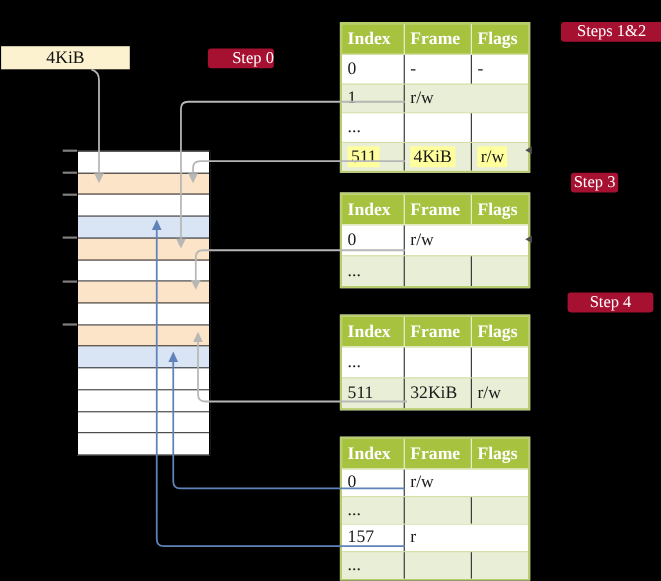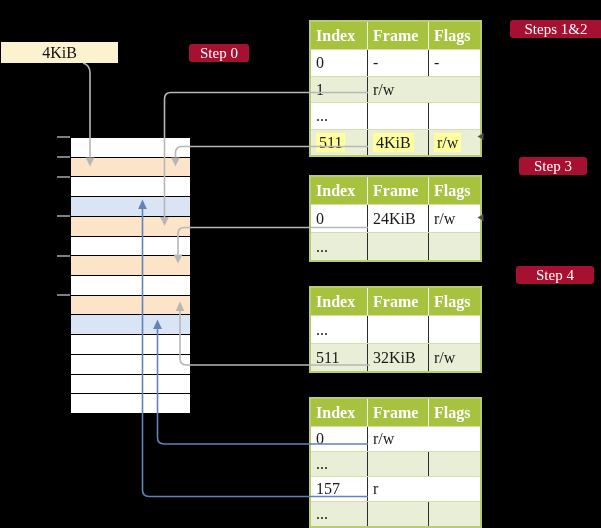--- a/index.html
+++ b/index.html
@@ -10,23 +10,23 @@
   
   .frame-box{
     position:absolute;left:1px;top:42px;width:117px;height:21px;
     background:#fcf2d0;color:#111;font-size:16px;line-height:21px;text-align:center;
   }
   
   .step-label{
     position:absolute;height:18px;background:#a61031;color:#fff;
     font-size:15px;line-height:18px;text-align:center;border-radius:3px;
   }
-  .lbl-step0{left:189px;top:44px;width:60px;}
+  .lbl-step0{left:189px;top:44px;width:60px;text-align:right;}
   .lbl-steps12{left:510px;top:20px;width:92px;border-top-right-radius:0;border-bottom-right-radius:0;}
-  .lbl-step3{left:519px;top:157px;width:68px;}
+  .lbl-step3{left:519px;top:157px;width:43px;}
   .lbl-step4{left:516px;top:266px;width:78px;}
   
   .memory{
     position:absolute;left:70px;top:137px;width:121px;height:277px;
     border:1.5px solid #000;box-sizing:border-box;display:flex;flex-direction:column;background:#fff;
   }
   .mrow{flex:1;border-bottom:1.4px solid #000;}
   .mrow:last-child{border-bottom:none;}
   .tick{position:absolute;left:57px;width:13px;height:2px;background:#7f7f7f;}
   
@@ -115,21 +115,20 @@
   </div>
 
   <div class="ptable t2">
     <div class="thead">
       <div class="th">Index</div>
       <div class="th">Frame</div>
       <div class="th">Flags</div>
     </div>
     <div class="trow shade-white">
       <div class="td">0</div>
-      <div class="td">24KiB</div>
       <div class="td">r/w</div>
     </div>
     <div class="trow shade-green">
       <div class="td">...</div>
       <div class="td"></div>
       <div class="td"></div>
     </div>
   </div>
 
   <div class="ptable t3">

